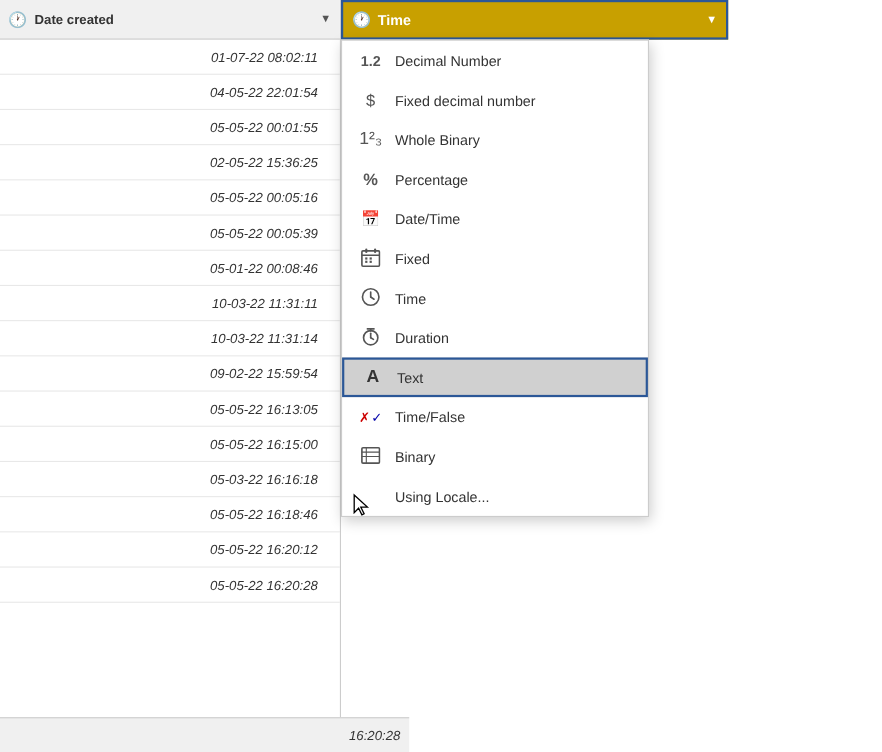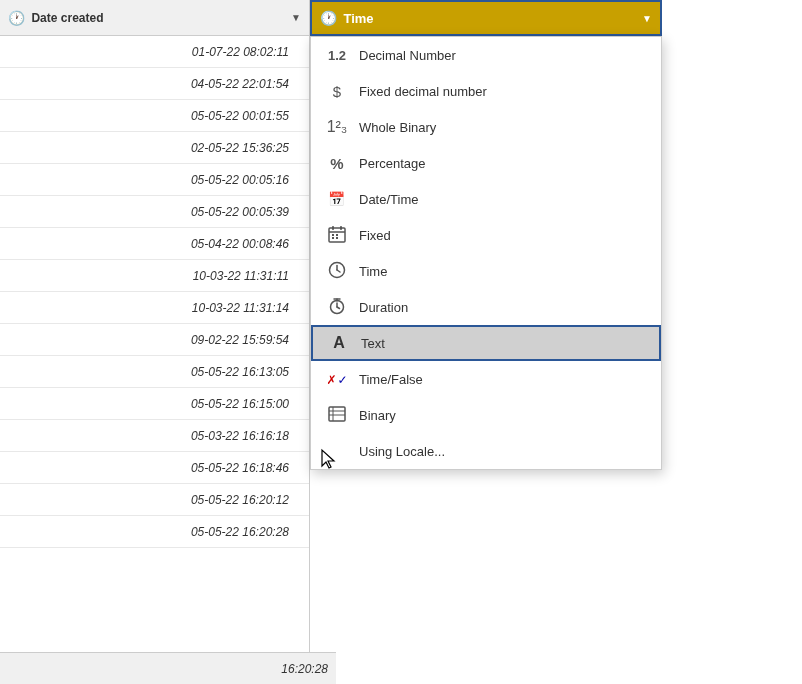--- a/index.html
+++ b/index.html
@@ -62,21 +62,21 @@
       color: #333;
       font-size: 12px;
       font-style: italic;
       text-align: right;
     }
 
     .bottom-footer {
       position: absolute;
       bottom: 0;
       left: 0;
-      width: 336px;
+      width: 372px;
       height: 32px;
       background: #f0f0f0;
       border-top: 1px solid #ccc;
       display: flex;
       align-items: center;
       justify-content: flex-end;
       padding-right: 8px;
     }
 
     .bottom-footer .footer-value {
@@ -115,21 +115,21 @@
     .time-header .dropdown-arrow {
       font-size: 10px;
       color: #fff;
     }
 
     
     .dropdown-menu {
       position: absolute;
       top: 36px;
       left: 310px;
-      width: 352px;
+      width: 280px;
       background: #fff;
       border: 1px solid #ccc;
       box-shadow: 2px 4px 12px rgba(0,0,0,0.2);
       z-index: 100;
     }
 
     .menu-item {
       display: flex;
       align-items: center;
       height: 36px;
@@ -195,21 +195,21 @@
       <div class="table-row">
         <span class="cell-value">02-05-22 15:36:25</span>
       </div>
       <div class="table-row">
         <span class="cell-value">05-05-22 00:05:16</span>
       </div>
       <div class="table-row">
         <span class="cell-value">05-05-22 00:05:39</span>
       </div>
       <div class="table-row">
-        <span class="cell-value">05-04-22 00:08:46</span>
+        <span class="cell-value">05-01-22 00:08:46</span>
       </div>
       <div class="table-row">
         <span class="cell-value">10-03-22 11:31:11</span>
       </div>
       <div class="table-row">
         <span class="cell-value">10-03-22 11:31:14</span>
       </div>
       <div class="table-row">
         <span class="cell-value">09-02-22 15:59:54</span>
       </div>

